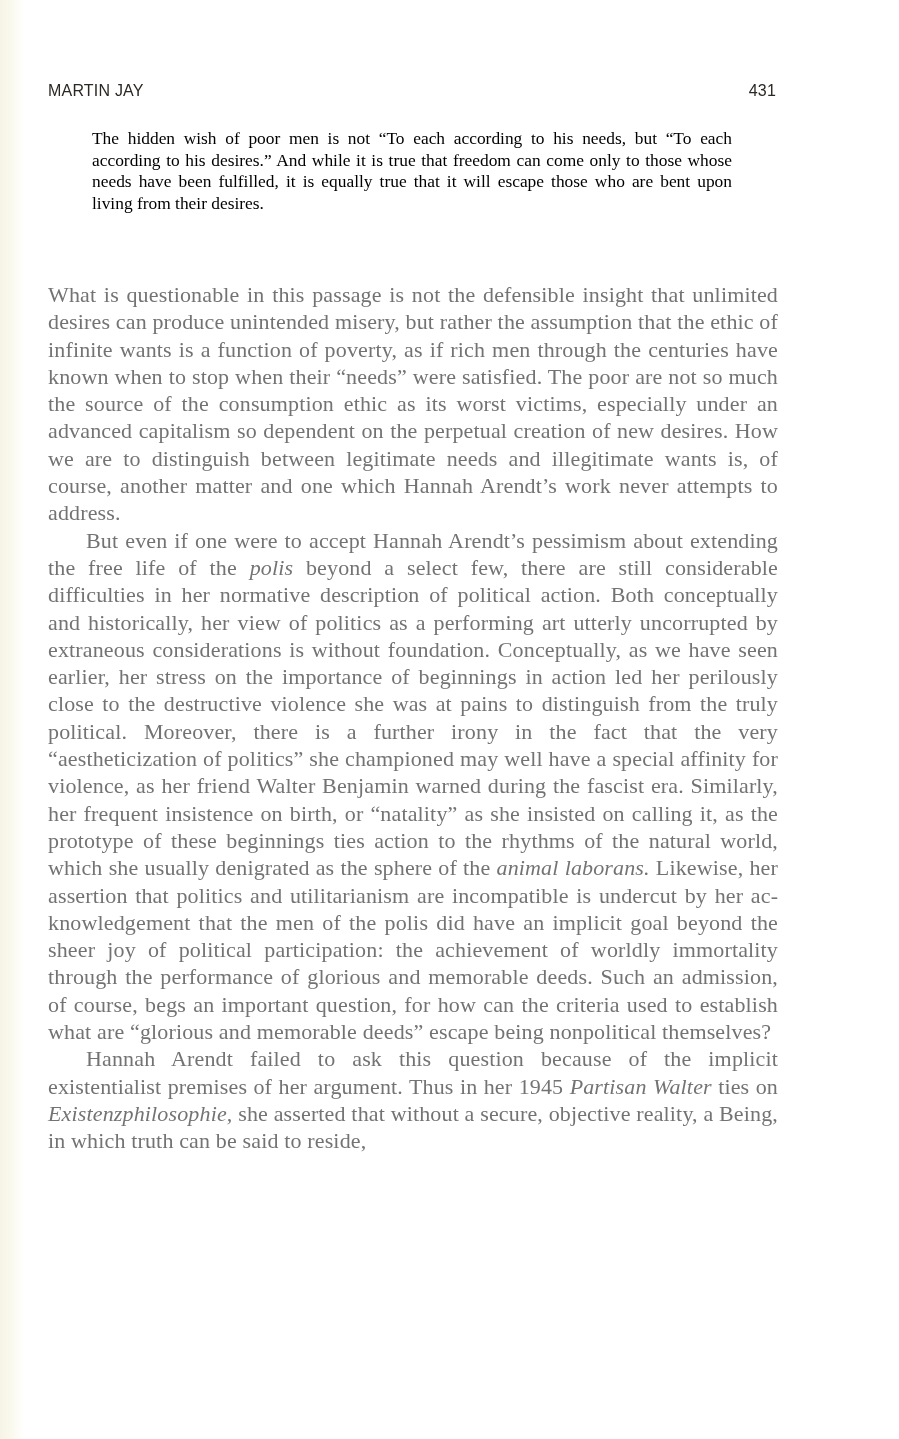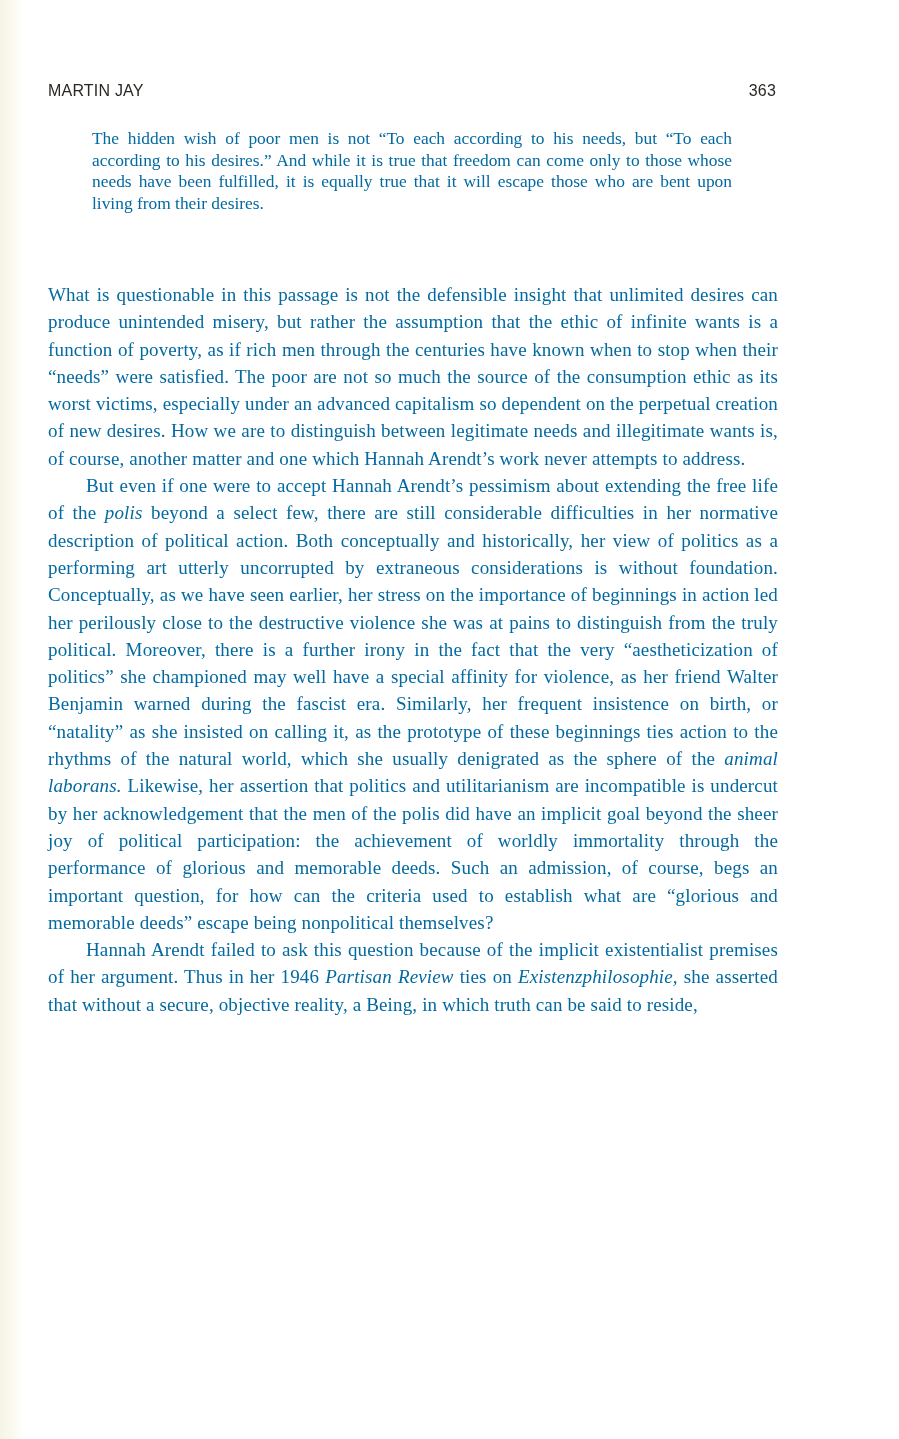--- a/index.html
+++ b/index.html
@@ -18,46 +18,46 @@
     font-family: "Liberation Sans", "DejaVu Sans", sans-serif;
     font-size: 16px; letter-spacing: 0.2px; color: #2b2723;
   }
   .running-head .author { position: absolute; left: 0; top: 0; }
   .running-head .pageno { position: absolute; right: 0; top: 0; }
 
   .quote {
     position: absolute; top: 128px; left: 92px; width: 640px;
     font-family: "Liberation Serif", "DejaVu Serif", serif;
     font-size: 17.4px; line-height: 21.6px;
-    text-align: justify; color: #0369a1;
+    text-align: justify; color: #000000;
   }
   .quote p { margin: 0; }
 
   .body-text {
     position: absolute; top: 281px; left: 48px; width: 730px;
     font-family: "Liberation Serif", "DejaVu Serif", serif;
-    font-size: 19px; line-height: 27.3px;
-    text-align: justify; color: #0369a1;
+    font-size: 22px; line-height: 27.3px;
+    text-align: justify; color: #737373;
     letter-spacing: 0.15px;
   }
   .body-text p { margin: 0; }
   .body-text p.indent { text-indent: 38px; }
   .body-text em { }
 </style>
 </head>
 <body>
 
 <div class="gutter"></div>
 
 <div class="running-head">
   <span class="author">MARTIN JAY</span>
-  <span class="pageno">363</span>
+  <span class="pageno">431</span>
 </div>
 
 <div class="quote">
   <p>The hidden wish of poor men is not “To each according to his needs, but “To each according to his desires.” And while it is true that freedom can come only to those whose needs have been fulfilled, it is equally true that it will escape those who are bent upon living from their desires.</p>
 </div>
 
 <div class="body-text">
   <p><span>What is questionable in this passage is not the defensible insight that unlimited desires can produce unintended misery, but rather the assumption that the ethic of infinite wants is a function of poverty, as if rich men through the centuries have known when to stop when their “needs” were satisfied. The poor are not so much the source of the consumption ethic as its worst victims, especially under an advanced capitalism so dependent on the perpetual creation of new desires. How we are to distinguish between legitimate needs and illegitimate wants is, of course, another matter and one which Hannah Arendt’s work never attempts to address.</span></p>
   <p class="indent"><span>But even if one were to accept Hannah Arendt’s pessimism about extending the free life of the </span><em>polis</em><span> beyond a select few, there are still considerable difficulties in her normative description of political action. Both conceptually and historically, her view of politics as a performing art utterly uncorrupted by extraneous considerations is without foundation. Conceptually, as we have seen earlier, her stress on the importance of beginnings in action led her perilously close to the destructive violence she was at pains to distinguish from the truly political. Moreover, there is a further irony in the fact that the very “aestheticization of politics” she championed may well have a special affinity for violence, as her friend Walter Benjamin warned during the fascist era. Similarly, her frequent insistence on birth, or “natality” as she insisted on calling it, as the prototype of these beginnings ties action to the rhythms of the natural world, which she usually deni­grated as the sphere of the </span><em>animal laborans.</em><span> Likewise, her assertion that politics and utilitarianism are incompatible is undercut by her ac­knowledgement that the men of the polis did have an implicit goal beyond the sheer joy of political participation: the achievement of worldly immortality through the performance of glorious and memor­able deeds. Such an admission, of course, begs an important question, for how can the criteria used to establish what are “glorious and memorable deeds” escape being nonpolitical themselves?</span></p>
-  <p class="indent"><span>Hannah Arendt failed to ask this question because of the implicit existentialist premises of her argument. Thus in her 1946 </span><em>Partisan Review</em><span> ties on </span><em>Existenzphilosophie,</em><span> she asserted that without a secure, objective reality, a Being, in which truth can be said to reside,</span></p>
+  <p class="indent"><span>Hannah Arendt failed to ask this question because of the implicit existentialist premises of her argument. Thus in her 1945 </span><em>Partisan Walter</em><span> ties on </span><em>Existenzphilosophie,</em><span> she asserted that without a secure, objective reality, a Being, in which truth can be said to reside,</span></p>
 </div>
 
 </body></html>

